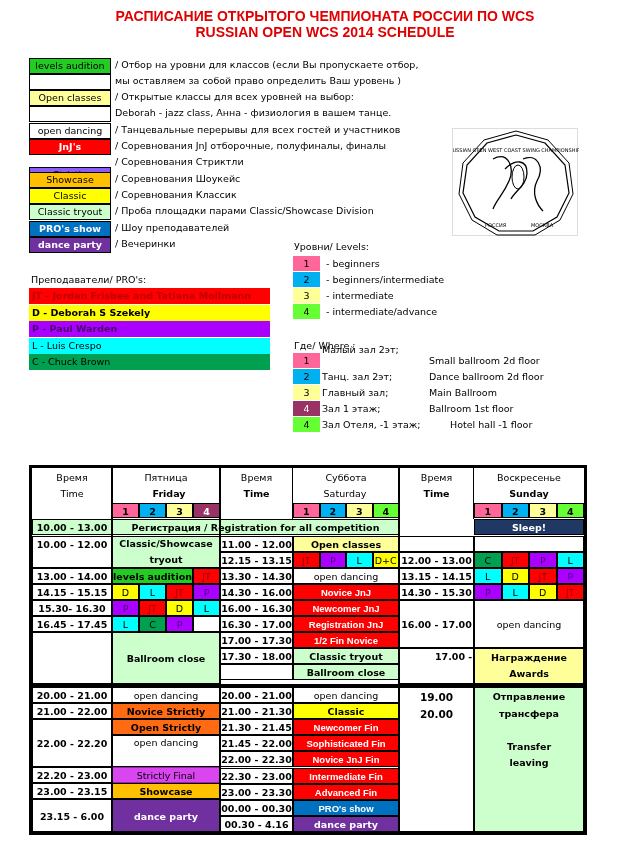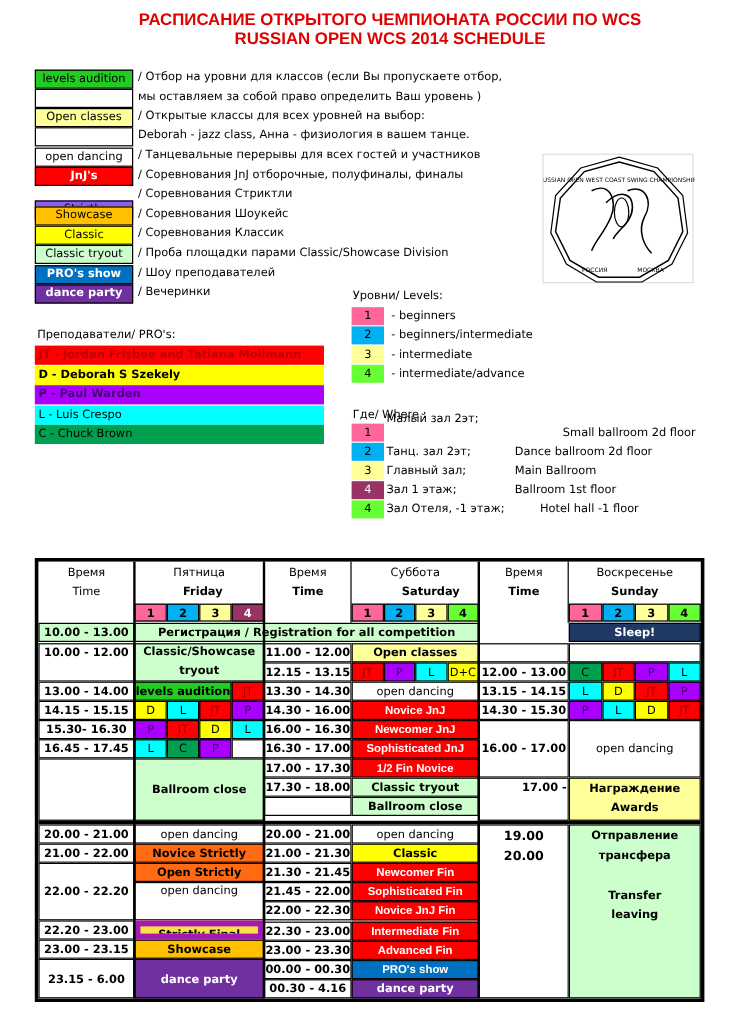--- a/index.html
+++ b/index.html
@@ -105,21 +105,21 @@
     <div class="lvl-num" style="left:293px; top:288px; background:#ffff99;">3</div>
     <div class="lvl-text" style="left:326px; top:288px;">- intermediate</div>
     <div class="lvl-num" style="left:293px; top:304px; background:#66ff33;">4</div>
     <div class="lvl-text" style="left:326px; top:304px;">- intermediate/advance</div>
   </div>
 
 <div class="sec-label" style="left:294px; top:340px; font-weight:normal;">Где/ Where :</div>
 <div id="where">
     <div class="lvl-num" style="left:293px; top:353px; background:#ff6699; color:#000000;">1</div>
     <div class="lvl-text" style="left:322px; top:342px;">Малый зал 2эт;</div>
-    <div class="lvl-text" style="left:429px; top:353px;margin-left:40px;">Small ballroom 2d floor</div>
+    <div class="lvl-text" style="left:429px; top:353px;">Small ballroom 2d floor</div>
     <div class="lvl-num" style="left:293px; top:369px; background:#00b0f0; color:#000000;">2</div>
     <div class="lvl-text" style="left:322px; top:369px;">Танц. зал 2эт;</div>
     <div class="lvl-text" style="left:429px; top:369px;">Dance ballroom 2d floor</div>
     <div class="lvl-num" style="left:293px; top:385px; background:#ffff99; color:#000000;">3</div>
     <div class="lvl-text" style="left:322px; top:385px;">Главный зал;</div>
     <div class="lvl-text" style="left:429px; top:385px;">Main Ballroom</div>
     <div class="lvl-num" style="left:293px; top:401px; background:#993366; color:#ffffff;">4</div>
     <div class="lvl-text" style="left:322px; top:401px;">Зал 1 этаж;</div>
     <div class="lvl-text" style="left:429px; top:401px;">Ballroom 1st floor</div>
     <div class="lvl-num" style="left:293px; top:417px; background:#66ff33; color:#000000;">4</div>
@@ -128,21 +128,21 @@
   </div>
 
 <div class="sched" id="sched">
     <div class="c" style="left:0px; top:2px; width:80px; height:16px; line-height:16px; ">Время</div>
     <div class="c" style="left:0px; top:18px; width:80px; height:16px; line-height:16px; ">Time</div>
     <div class="c" style="left:80px; top:2px; width:108px; height:16px; line-height:16px; ">Пятница</div>
     <div class="c" style="left:80px; top:18px; width:114px; height:16px; line-height:16px; font-weight:bold;">Friday</div>
     <div class="c" style="left:188px; top:2px; width:73px; height:16px; line-height:16px; ">Время</div>
     <div class="c" style="left:188px; top:18px; width:73px; height:16px; line-height:16px; font-weight:bold;">Time</div>
     <div class="c" style="left:261px; top:2px; width:106px; height:16px; line-height:16px; ">Суббота</div>
-    <div class="c" style="left:274px; top:18px; width:106px; height:16px; line-height:16px; font-weight:bold;">Saturday</div>
+    <div class="c" style="left:260px; top:18px; width:106px; height:16px; line-height:16px; font-weight:normal;">Saturday</div>
     <div class="c" style="left:367px; top:2px; width:75px; height:16px; line-height:16px; ">Время</div>
     <div class="c" style="left:367px; top:18px; width:75px; height:16px; line-height:16px; font-weight:bold;">Time</div>
     <div class="c" style="left:442px; top:2px; width:110px; height:16px; line-height:16px; ">Воскресенье</div>
     <div class="c" style="left:442px; top:18px; width:110px; height:16px; line-height:16px; font-weight:bold;">Sunday</div>
     <div class="c" style="left:80px; top:35px; width:27px; height:15px; line-height:15px; background:#ff6699; border:1px solid #000; font-weight:bold; ">1</div>
     <div class="c" style="left:107px; top:35px; width:27px; height:15px; line-height:15px; background:#00b0f0; border:1px solid #000; font-weight:bold; ">2</div>
     <div class="c" style="left:134px; top:35px; width:27px; height:15px; line-height:15px; background:#ffff99; border:1px solid #000; font-weight:bold; ">3</div>
     <div class="c" style="left:161px; top:35px; width:27px; height:15px; line-height:15px; background:#993366; border:1px solid #000; font-weight:bold; color:#fff;">4</div>
     <div class="c" style="left:261px; top:35px; width:26.5px; height:15px; line-height:15px; background:#ff6699; border:1px solid #000; font-weight:bold; ">1</div>
     <div class="c" style="left:287.5px; top:35px; width:26.5px; height:15px; line-height:15px; background:#00b0f0; border:1px solid #000; font-weight:bold; ">2</div>
@@ -186,21 +186,21 @@
     <div class="c" style="left:287.5px; top:84px; width:26.5px; height:16px; line-height:16px; background:#aa00ff; border:1px solid #000; color:#4b0070;">P</div>
     <div class="c" style="left:314px; top:84px; width:26.5px; height:16px; line-height:16px; background:#00ffff; border:1px solid #000; color:#000;">L</div>
     <div class="c" style="left:340.5px; top:84px; width:26.5px; height:16px; line-height:16px; background:#ffff00; border:1px solid #000; color:#000;">D+C</div>
     <div class="c" style="left:188px; top:100px; width:73px; height:16px; line-height:16px; background:#fff; border:1px solid #000; font-weight:bold;">13.30 - 14.30</div>
     <div class="c" style="left:261px; top:100px; width:106px; height:16px; line-height:16px; background:#fff; border:1px solid #000; ">open dancing</div>
     <div class="c" style="left:188px; top:116px; width:73px; height:16px; line-height:16px; background:#fff; border:1px solid #000; font-weight:bold;">14.30 - 16.00</div>
     <div class="c" style="left:261px; top:116px; width:106px; height:16px; line-height:16px; background:#ff0000; border:1px solid #000; font-weight:bold;color:#fff; font-family:&quot;Liberation Sans&quot;,sans-serif;">Novice JnJ</div>
     <div class="c" style="left:188px; top:132px; width:73px; height:16px; line-height:16px; background:#fff; border:1px solid #000; font-weight:bold;">16.00 - 16.30</div>
     <div class="c" style="left:261px; top:132px; width:106px; height:16px; line-height:16px; background:#ff0000; border:1px solid #000; font-weight:bold;color:#fff; font-family:&quot;Liberation Sans&quot;,sans-serif;">Newcomer JnJ</div>
     <div class="c" style="left:188px; top:148px; width:73px; height:16px; line-height:16px; background:#fff; border:1px solid #000; font-weight:bold;">16.30 - 17.00</div>
-    <div class="c" style="left:261px; top:148px; width:106px; height:16px; line-height:16px; background:#ff0000; border:1px solid #000; font-weight:bold;color:#fff; font-family:&quot;Liberation Sans&quot;,sans-serif;">Sophisticated JnJ</div>
+    <div class="c" style="left:261px; top:148px; width:106px; height:16px; line-height:16px; background:#ff0000; border:1px solid #000; font-weight:bold;color:#fff; font-family:&quot;Liberation Sans&quot;,sans-serif;">Registration JnJ</div>
     <div class="c" style="left:188px; top:164px; width:73px; height:16px; line-height:16px; background:#fff; border:1px solid #000; font-weight:bold;">17.00 - 17.30</div>
     <div class="c" style="left:261px; top:164px; width:106px; height:16px; line-height:16px; background:#ff0000; border:1px solid #000; font-weight:bold;color:#fff; font-family:&quot;Liberation Sans&quot;,sans-serif;">1/2 Fin Novice</div>
     <div class="c" style="left:188px; top:180px; width:73px; height:16px; line-height:16px; background:#fff; border:1px solid #000; font-weight:bold;">17.30 - 18.00</div>
     <div class="c" style="left:261px; top:180px; width:106px; height:16px; line-height:16px; background:#ccffcc; border:1px solid #000; font-weight:bold;">Classic tryout</div>
     <div class="c" style="left:188px; top:196px; width:73px; height:16px; line-height:16px; background:#fff; border:1px solid #000; font-weight:bold;"></div>
     <div class="c" style="left:261px; top:196px; width:106px; height:16px; line-height:16px; background:#ccffcc; border:1px solid #000; font-weight:bold;">Ballroom close</div>
     <div class="c" style="left:367px; top:68px; width:75px; height:16px; line-height:16px; background:#fff; border:1px solid #000; "></div>
     <div class="c" style="left:442px; top:68px; width:110px; height:16px; line-height:16px; background:#fff; border:1px solid #000; "></div>
     <div class="c" style="left:367px; top:84px; width:75px; height:16px; line-height:16px; background:#fff; border:1px solid #000; font-weight:bold;">12.00 - 13.00</div>
     <div class="c" style="left:442px; top:84px; width:27.5px; height:16px; line-height:16px; background:#00a050; border:1px solid #000; color:#000;">C</div>
@@ -227,21 +227,21 @@
     <div style="position:absolute; left:0; top:216px; width:552px; height:3px; background:#000;"></div>
     <div class="c" style="left:0px; top:219px; width:80px; height:16px; line-height:16px; background:#fff; border:1px solid #000; font-weight:bold;">20.00 - 21.00</div>
     <div class="c" style="left:80px; top:219px; width:108px; height:16px; line-height:16px; background:#fff; border:1px solid #000; ">open dancing</div>
     <div class="c" style="left:0px; top:235px; width:80px; height:16px; line-height:16px; background:#fff; border:1px solid #000; font-weight:bold;">21.00 - 22.00</div>
     <div class="c" style="left:80px; top:235px; width:108px; height:16px; line-height:16px; background:#ff6a13; border:1px solid #000; font-weight:bold;">Novice Strictly</div>
     <div class="c" style="left:0px; top:251px; width:80px; height:48px; line-height:48px; background:#fff; border:1px solid #000; font-weight:bold;">22.00 - 22.20</div>
     <div class="c" style="left:80px; top:251px; width:108px; height:16px; line-height:16px; background:#ff6a13; border:1px solid #000; font-weight:bold;">Open Strictly</div>
     <div class="c" style="left:80px; top:267px; width:108px; height:32px; line-height:32px; background:#fff; border:1px solid #000; "></div>
     <div class="c" style="left:80px; top:267px; width:108px; height:16px; line-height:16px; ">open dancing</div>
     <div class="c" style="left:0px; top:299px; width:80px; height:16px; line-height:16px; background:#fff; border:1px solid #000; font-weight:bold;">22.20 - 23.00</div>
-    <div class="c" style="left:80px; top:299px; width:108px; height:16px; line-height:16px; background:#fde047; border:5px solid #a21caf; font-weight:bold;">Strictly  Final</div>
+    <div class="c" style="left:80px; top:299px; width:108px; height:16px; line-height:16px; background:#d946ef; border:1px solid #a21caf; font-weight:normal;">Strictly  Final</div>
     <div class="c" style="left:0px; top:315px; width:80px; height:16px; line-height:16px; background:#fff; border:1px solid #000; font-weight:bold;">23.00 - 23.15</div>
     <div class="c" style="left:80px; top:315px; width:108px; height:16px; line-height:16px; background:#ffc000; border:1px solid #000; font-weight:bold;">Showcase</div>
     <div class="c" style="left:0px; top:331px; width:80px; height:33px; line-height:33px; background:#fff; border:1px solid #000; font-weight:bold;">23.15 - 6.00</div>
     <div class="c" style="left:80px; top:331px; width:108px; height:33px; line-height:33px; background:#7030a0; border:1px solid #000; font-weight:bold; color:#fff;">dance party</div>
     <div class="c" style="left:188px; top:219px; width:73px; height:16px; line-height:16px; background:#fff; border:1px solid #000; font-weight:bold;">20.00 - 21.00</div>
     <div class="c" style="left:261px; top:219px; width:106px; height:16px; line-height:16px; background:#fff; border:1px solid #000; ">open dancing</div>
     <div class="c" style="left:188px; top:235.1px; width:73px; height:16px; line-height:16px; background:#fff; border:1px solid #000; font-weight:bold;">21.00 - 21.30</div>
     <div class="c" style="left:261px; top:235.1px; width:106px; height:16px; line-height:16px; background:#ffff00; border:1px solid #000; font-weight:bold;">Classic</div>
     <div class="c" style="left:188px; top:251.2px; width:73px; height:16px; line-height:16px; background:#fff; border:1px solid #000; font-weight:bold;">21.30 - 21.45</div>
     <div class="c" style="left:261px; top:251.2px; width:106px; height:16px; line-height:16px; background:#ff0000; border:1px solid #000; font-weight:bold; color:#fff; font-family:&quot;Liberation Sans&quot;,sans-serif;">Newcomer Fin</div>

